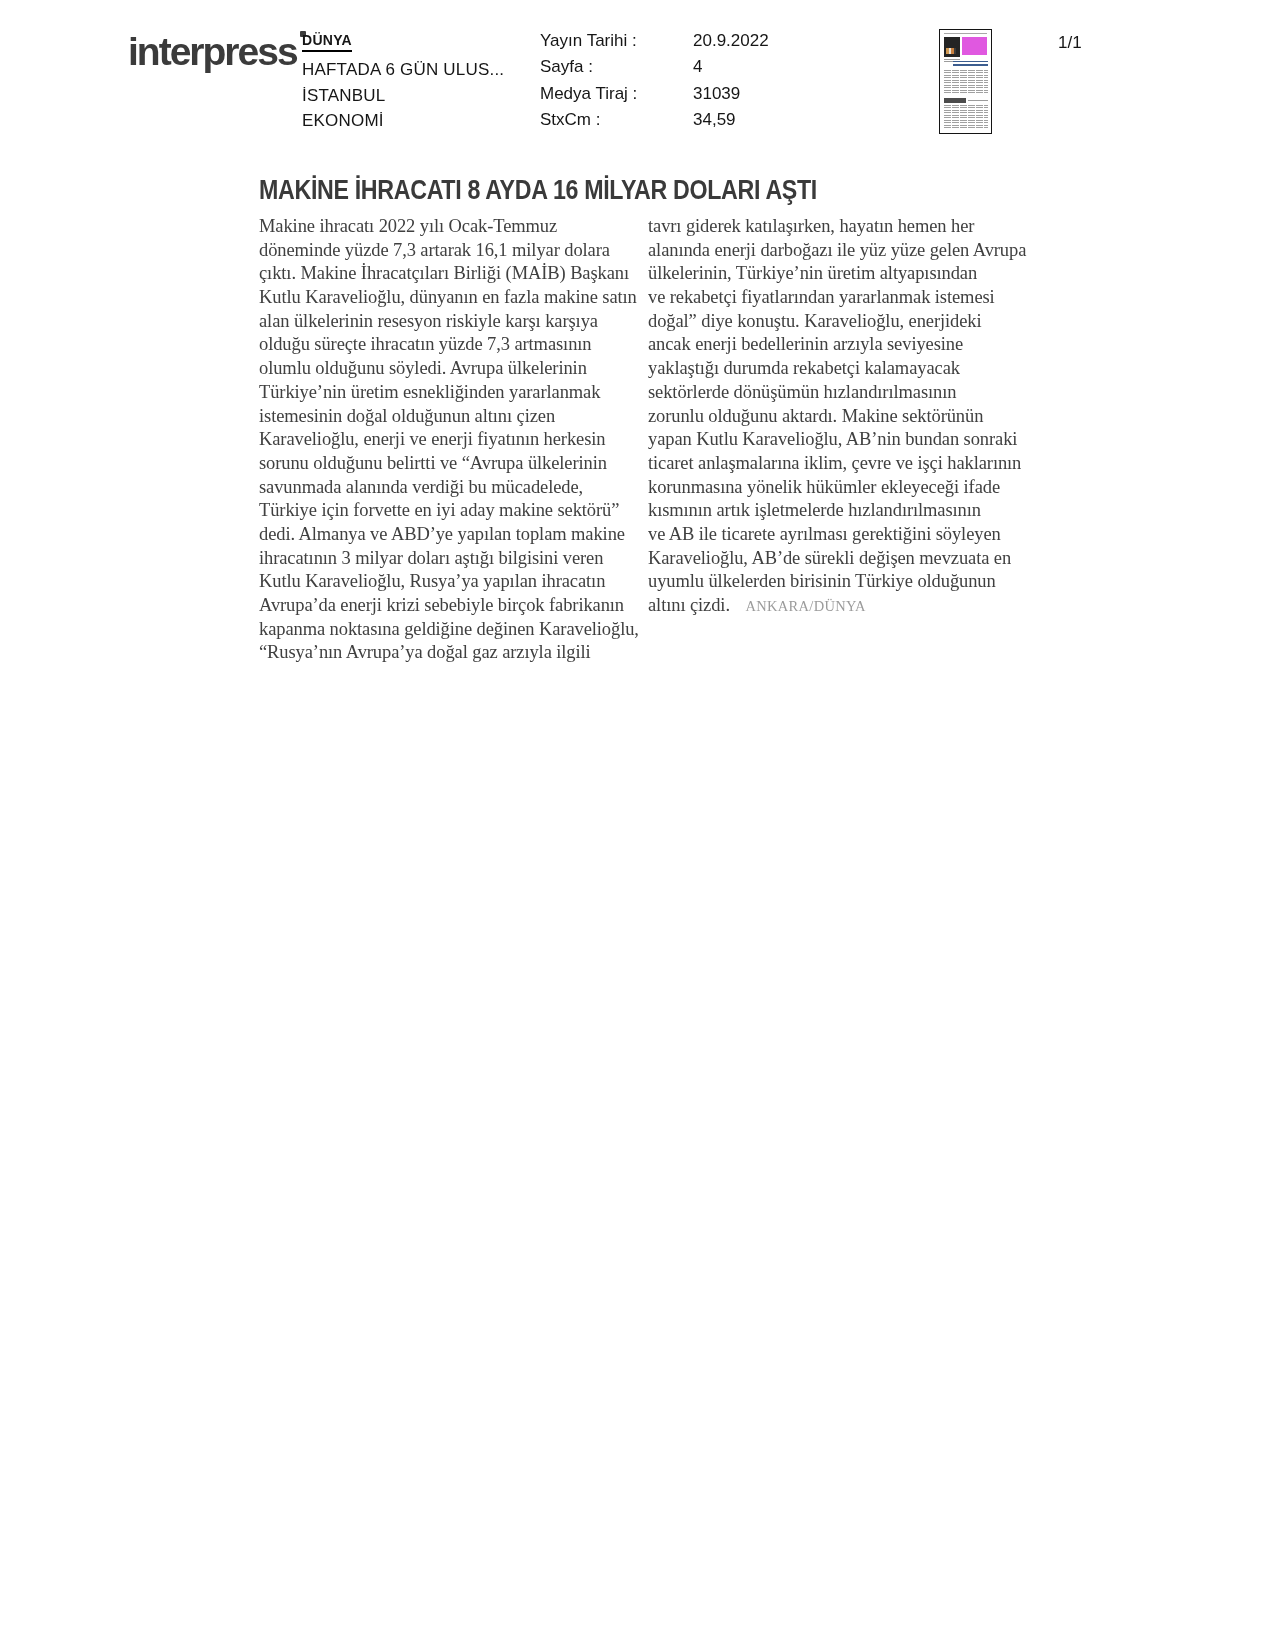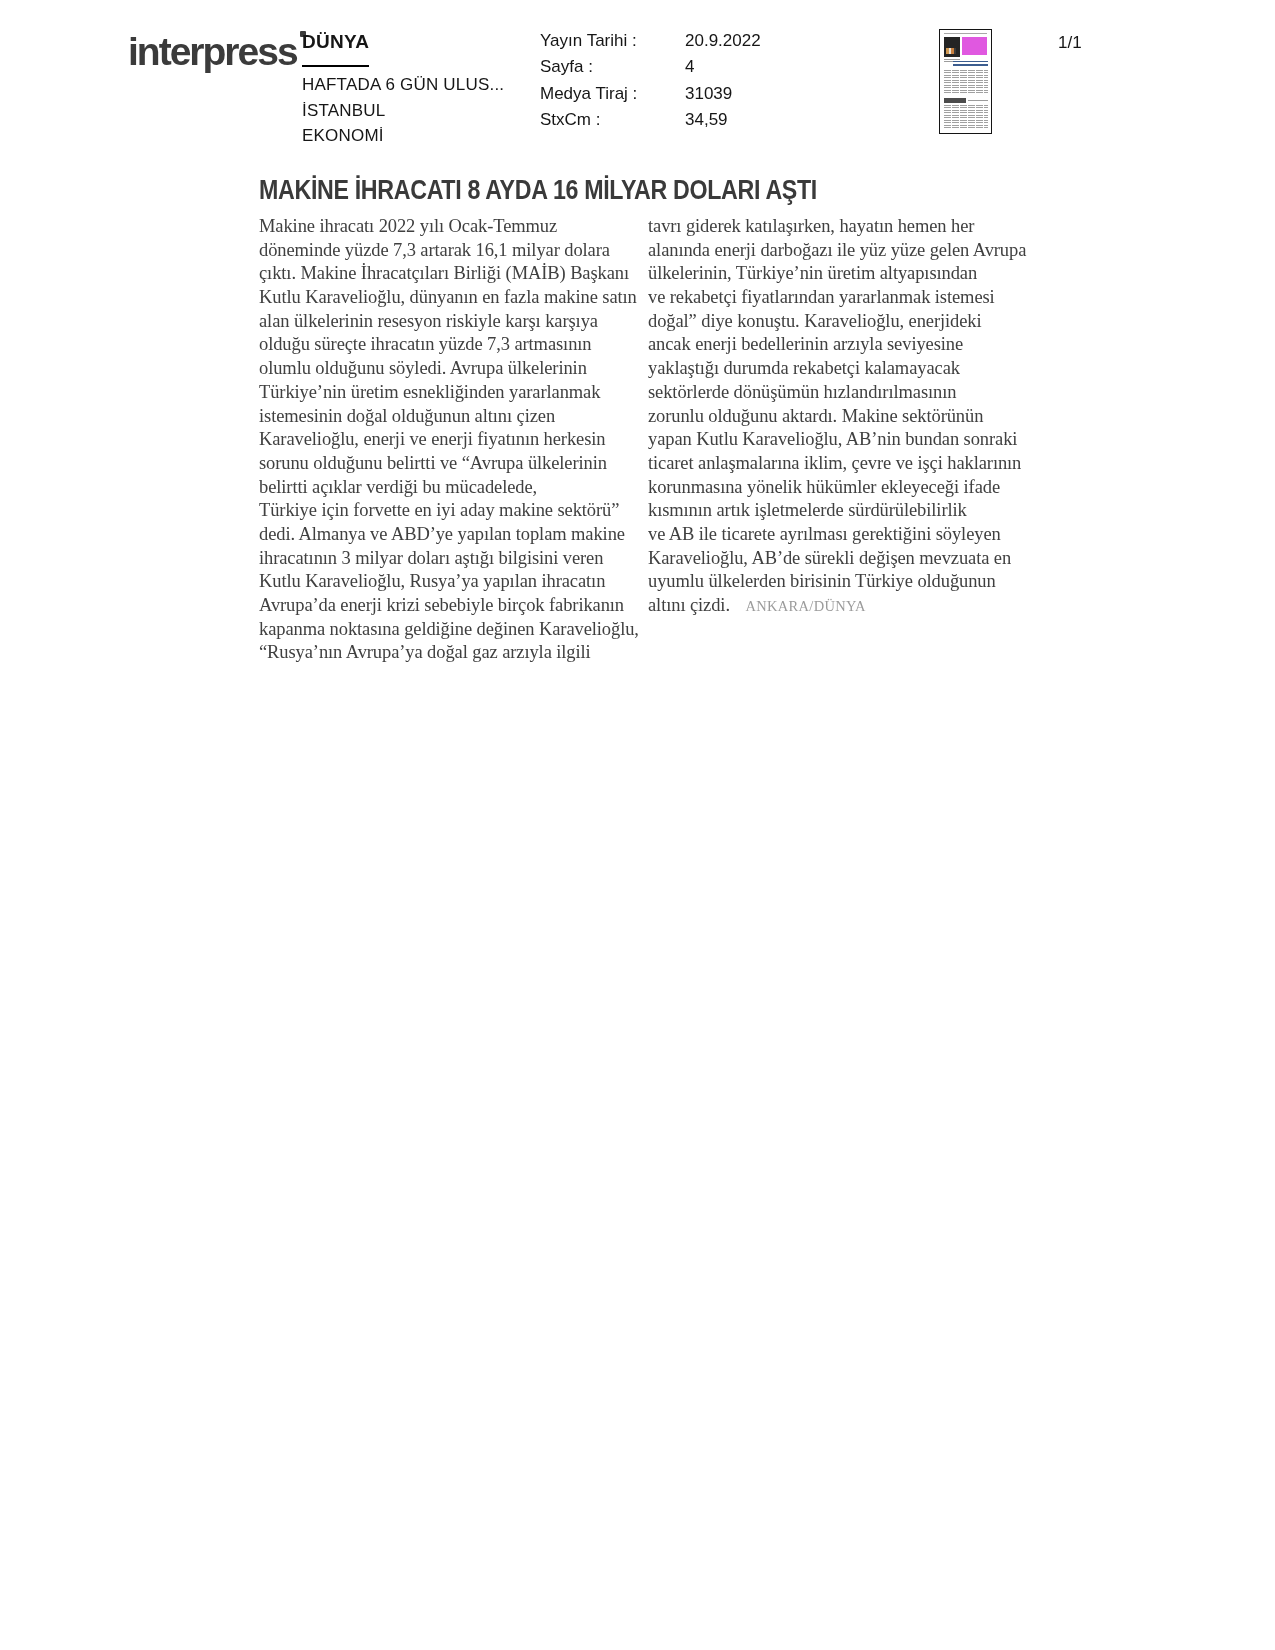--- a/index.html
+++ b/index.html
@@ -14,28 +14,28 @@
     position:absolute; left:88px; top:30px;
     font-size:39px; font-weight:bold; color:#3b3b3b;
     letter-spacing:-2px; font-family:"Liberation Sans", sans-serif;margin-left:40px;
   }
   .logo-dot {
     display:inline-block; width:6px; height:6px; background:#3b3b3b;
     border-radius:1px; margin-left:3px; vertical-align:28px;
   }
   .pub { position:absolute; left:302px; top:31px; color:#161616; }
   .pub-name {
-    display:inline-block; font-size:19px; font-weight:bold;
-    border-bottom:2.5px solid #000; padding-bottom:12px; margin-bottom:5px;
+    display:inline-block; font-size:14px; font-weight:bold;
+    border-bottom:2.5px solid #000; padding-bottom:2px; margin-bottom:5px;
     letter-spacing:0.3px;
   }
   .pub-line { font-size:17px; line-height:25.5px; letter-spacing:0.2px; }
 
   .meta { position:absolute; left:540px; top:31px; color:#161616; }
-  .meta-row { display:flex; height:26.3px; align-items:flex-start; }
+  .meta-row { display:flex; height:26.3px; align-items:flex-start;gap:8px; }
   .meta-label { width:145px; font-size:17px; }
   .meta-value { font-size:17px; }
 
   .thumb {
     position:absolute; left:939px; top:29px; width:53px; height:105px;
     background:#fff; border:1.6px solid #141414;
   }
   .t-topline { position:absolute; top:3px; left:4px; right:4px; height:1px; background:#a8a8a8; }
   .t-photo { position:absolute; left:4px; top:7px; width:16px; height:20px; background:#242424; }
   .t-photo-spark { position:absolute; left:2px; bottom:3px; width:10px; height:6px;
@@ -135,21 +135,21 @@
         <div class="line">döneminde yüzde 7,3 artarak 16,1 milyar dolara</div>
         <div class="line">çıktı. Makine İhracatçıları Birliği (MAİB) Başkanı</div>
         <div class="line">Kutlu Karavelioğlu, dünyanın en fazla makine satın</div>
         <div class="line">alan ülkelerinin resesyon riskiyle karşı karşıya</div>
         <div class="line">olduğu süreçte ihracatın yüzde 7,3 artmasının</div>
         <div class="line">olumlu olduğunu söyledi. Avrupa ülkelerinin</div>
         <div class="line">Türkiye’nin üretim esnekliğinden yararlanmak</div>
         <div class="line">istemesinin doğal olduğunun altını çizen</div>
         <div class="line">Karavelioğlu, enerji ve enerji fiyatının herkesin</div>
         <div class="line">sorunu olduğunu belirtti ve “Avrupa ülkelerinin</div>
-        <div class="line">belirtti açıklar verdiği bu mücadelede,</div>
+        <div class="line">savunmada alanında verdiği bu mücadelede,</div>
         <div class="line">Türkiye için forvette en iyi aday makine sektörü”</div>
         <div class="line">dedi. Almanya ve ABD’ye yapılan toplam makine</div>
         <div class="line">ihracatının 3 milyar doları aştığı bilgisini veren</div>
         <div class="line">Kutlu Karavelioğlu, Rusya’ya yapılan ihracatın</div>
         <div class="line">Avrupa’da enerji krizi sebebiyle birçok fabrikanın</div>
         <div class="line">kapanma noktasına geldiğine değinen Karavelioğlu,</div>
         <div class="line">“Rusya’nın Avrupa’ya doğal gaz arzıyla ilgili</div>
       </div>
   </div>
 
@@ -160,21 +160,21 @@
         <div class="line">ülkelerinin, Türkiye’nin üretim altyapısından</div>
         <div class="line">ve rekabetçi fiyatlarından yararlanmak istemesi</div>
         <div class="line">doğal” diye konuştu. Karavelioğlu, enerjideki</div>
         <div class="line">ancak enerji bedellerinin arzıyla seviyesine</div>
         <div class="line">yaklaştığı durumda rekabetçi kalamayacak</div>
         <div class="line">sektörlerde dönüşümün hızlandırılmasının</div>
         <div class="line">zorunlu olduğunu aktardı. Makine sektörünün</div>
         <div class="line">yapan Kutlu Karavelioğlu, AB’nin bundan sonraki</div>
         <div class="line">ticaret anlaşmalarına iklim, çevre ve işçi haklarının</div>
         <div class="line">korunmasına yönelik hükümler ekleyeceği ifade</div>
-        <div class="line">kısmının artık işletmelerde sürdürülebilirlik</div>
+        <div class="line">kısmının artık işletmelerde hızlandırılmasının</div>
         <div class="line">ve AB ile ticarete ayrılması gerektiğini söyleyen</div>
         <div class="line">Karavelioğlu, AB’de sürekli değişen mevzuata en</div>
         <div class="line">uyumlu ülkelerden birisinin Türkiye olduğunun</div>
       </div>
     <div class="line">
       <span>altını çizdi.</span>
       <span class="byline">ANKARA/DÜNYA</span>
     </div>
   </div>
 

